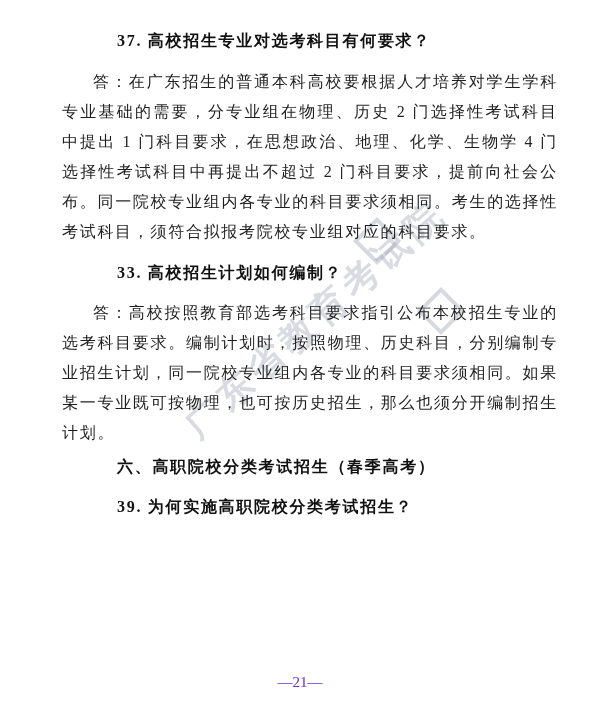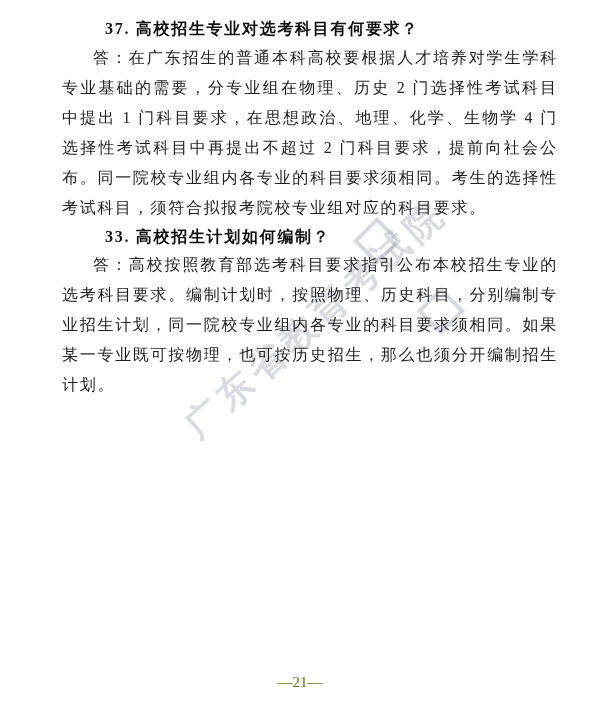--- a/index.html
+++ b/index.html
@@ -31,35 +31,35 @@
     text-justify: inter-ideograph;
     margin: 0;
     text-indent: 31px;
   }
   .heading {
     font-size: 16px;
     line-height: 27.7px;
     letter-spacing: 1.7px;
     font-weight: bold;
     color: #111111;
-    margin: 0;
+    margin: 12px;
     text-indent: 43px;
   }
   .section-heading {
     margin-top: 5px;
   }
   .page-number {
     position: absolute;
     left: 0;
     right: 0;
     top: 674px;
     text-align: center;
     font-size: 15px;
     letter-spacing: 0;
-    color: #4d7c0f;
+    color: #6d28d9;
     z-index: 2;
   }
   
   .watermark-text {
     position: absolute;
     left: 150px;
     top: 300px;
     width: 320px;
     text-align: center;
     white-space: nowrap;
@@ -93,17 +93,19 @@
   <div class="wm-diamond d1"></div>
   <div class="wm-diamond d2"></div>
 
   <div class="content">
     <p class="heading">37. 高校招生专业对选考科目有何要求？</p>
     <p class="para">答：在广东招生的普通本科高校要根据人才培养对学生学科专业基础的需要，分专业组在物理、历史 2 门选择性考试科目中提出 1 门科目要求，在思想政治、地理、化学、生物学 4 门选择性考试科目中再提出不超过 2 门科目要求，提前向社会公布。同一院校专业组内各专业的科目要求须相同。考生的选择性考试科目，须符合拟报考院校专业组对应的科目要求。</p>
 
     <p class="heading">33. 高校招生计划如何编制？</p>
     <p class="para">答：高校按照教育部选考科目要求指引公布本校招生专业的选考科目要求。编制计划时，按照物理、历史科目，分别编制专业招生计划，同一院校专业组内各专业的科目要求须相同。如果某一专业既可按物理，也可按历史招生，那么也须分开编制招生计划。</p>
 
+    <p class="heading section-heading">六、高职院校分类考试招生（春季高考）</p>
 
+    <p class="heading">39. 为何实施高职院校分类考试招生？</p>
   </div>
 
   <div class="page-number">—21—</div>
 </div>
 
 </body></html>

